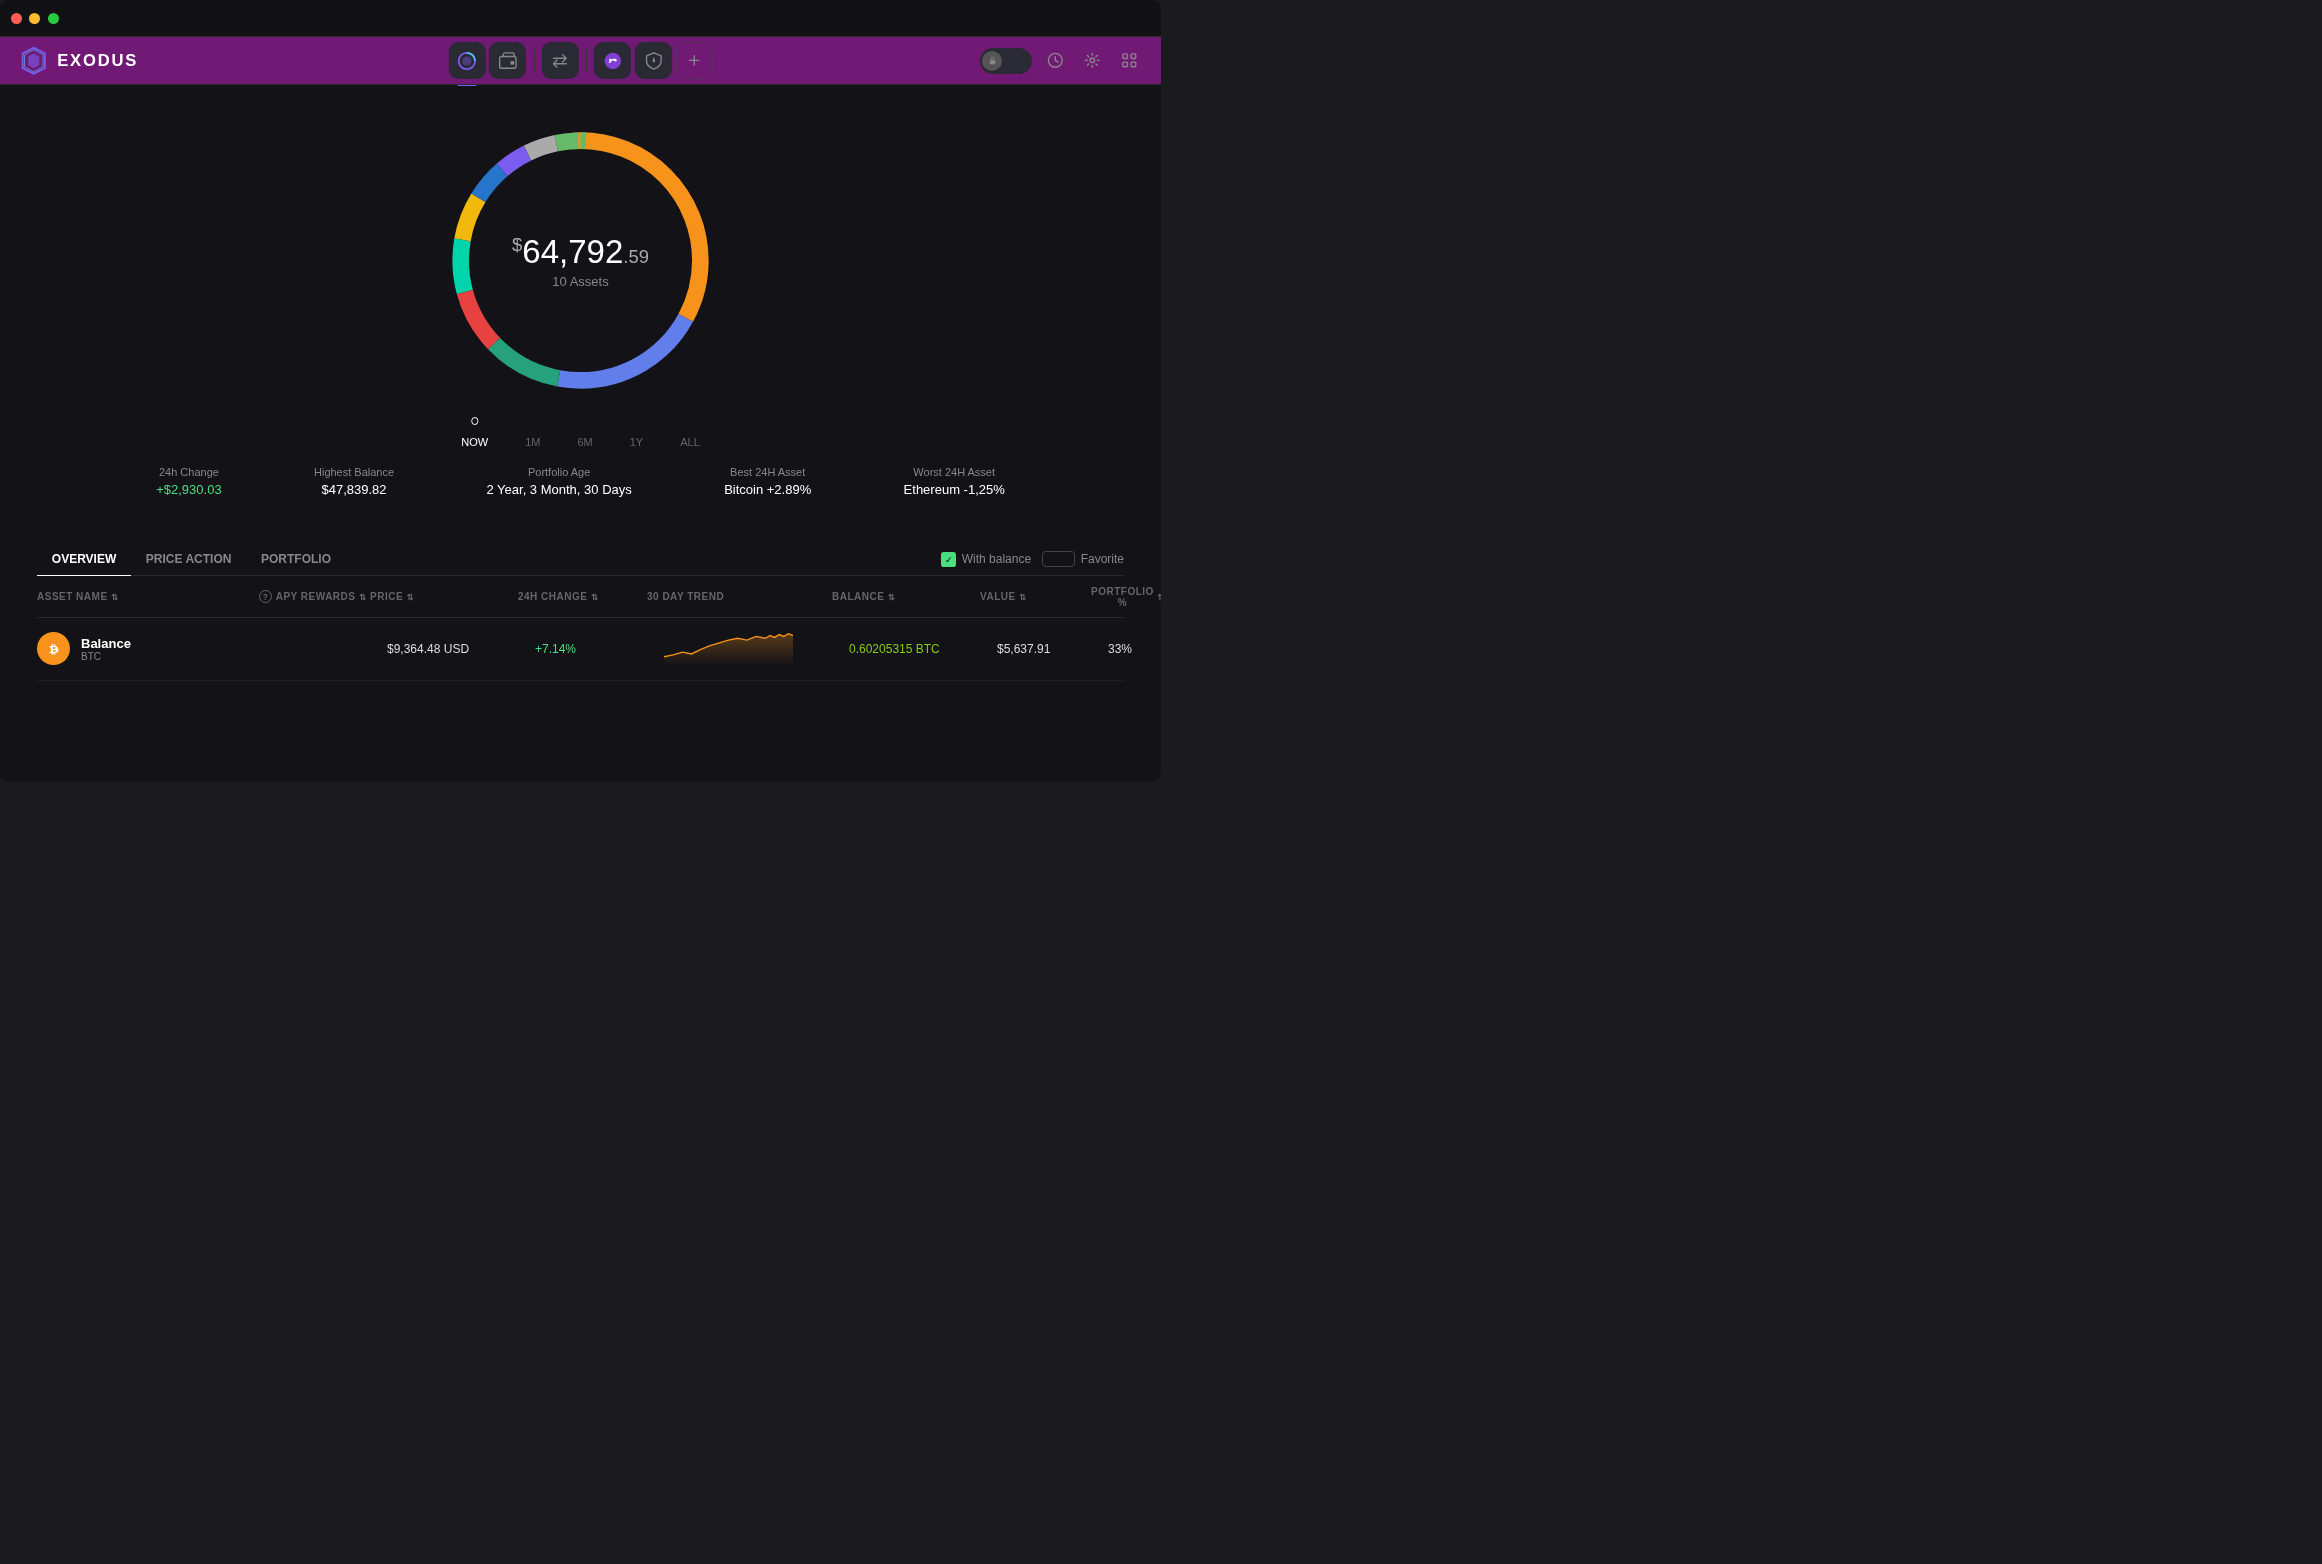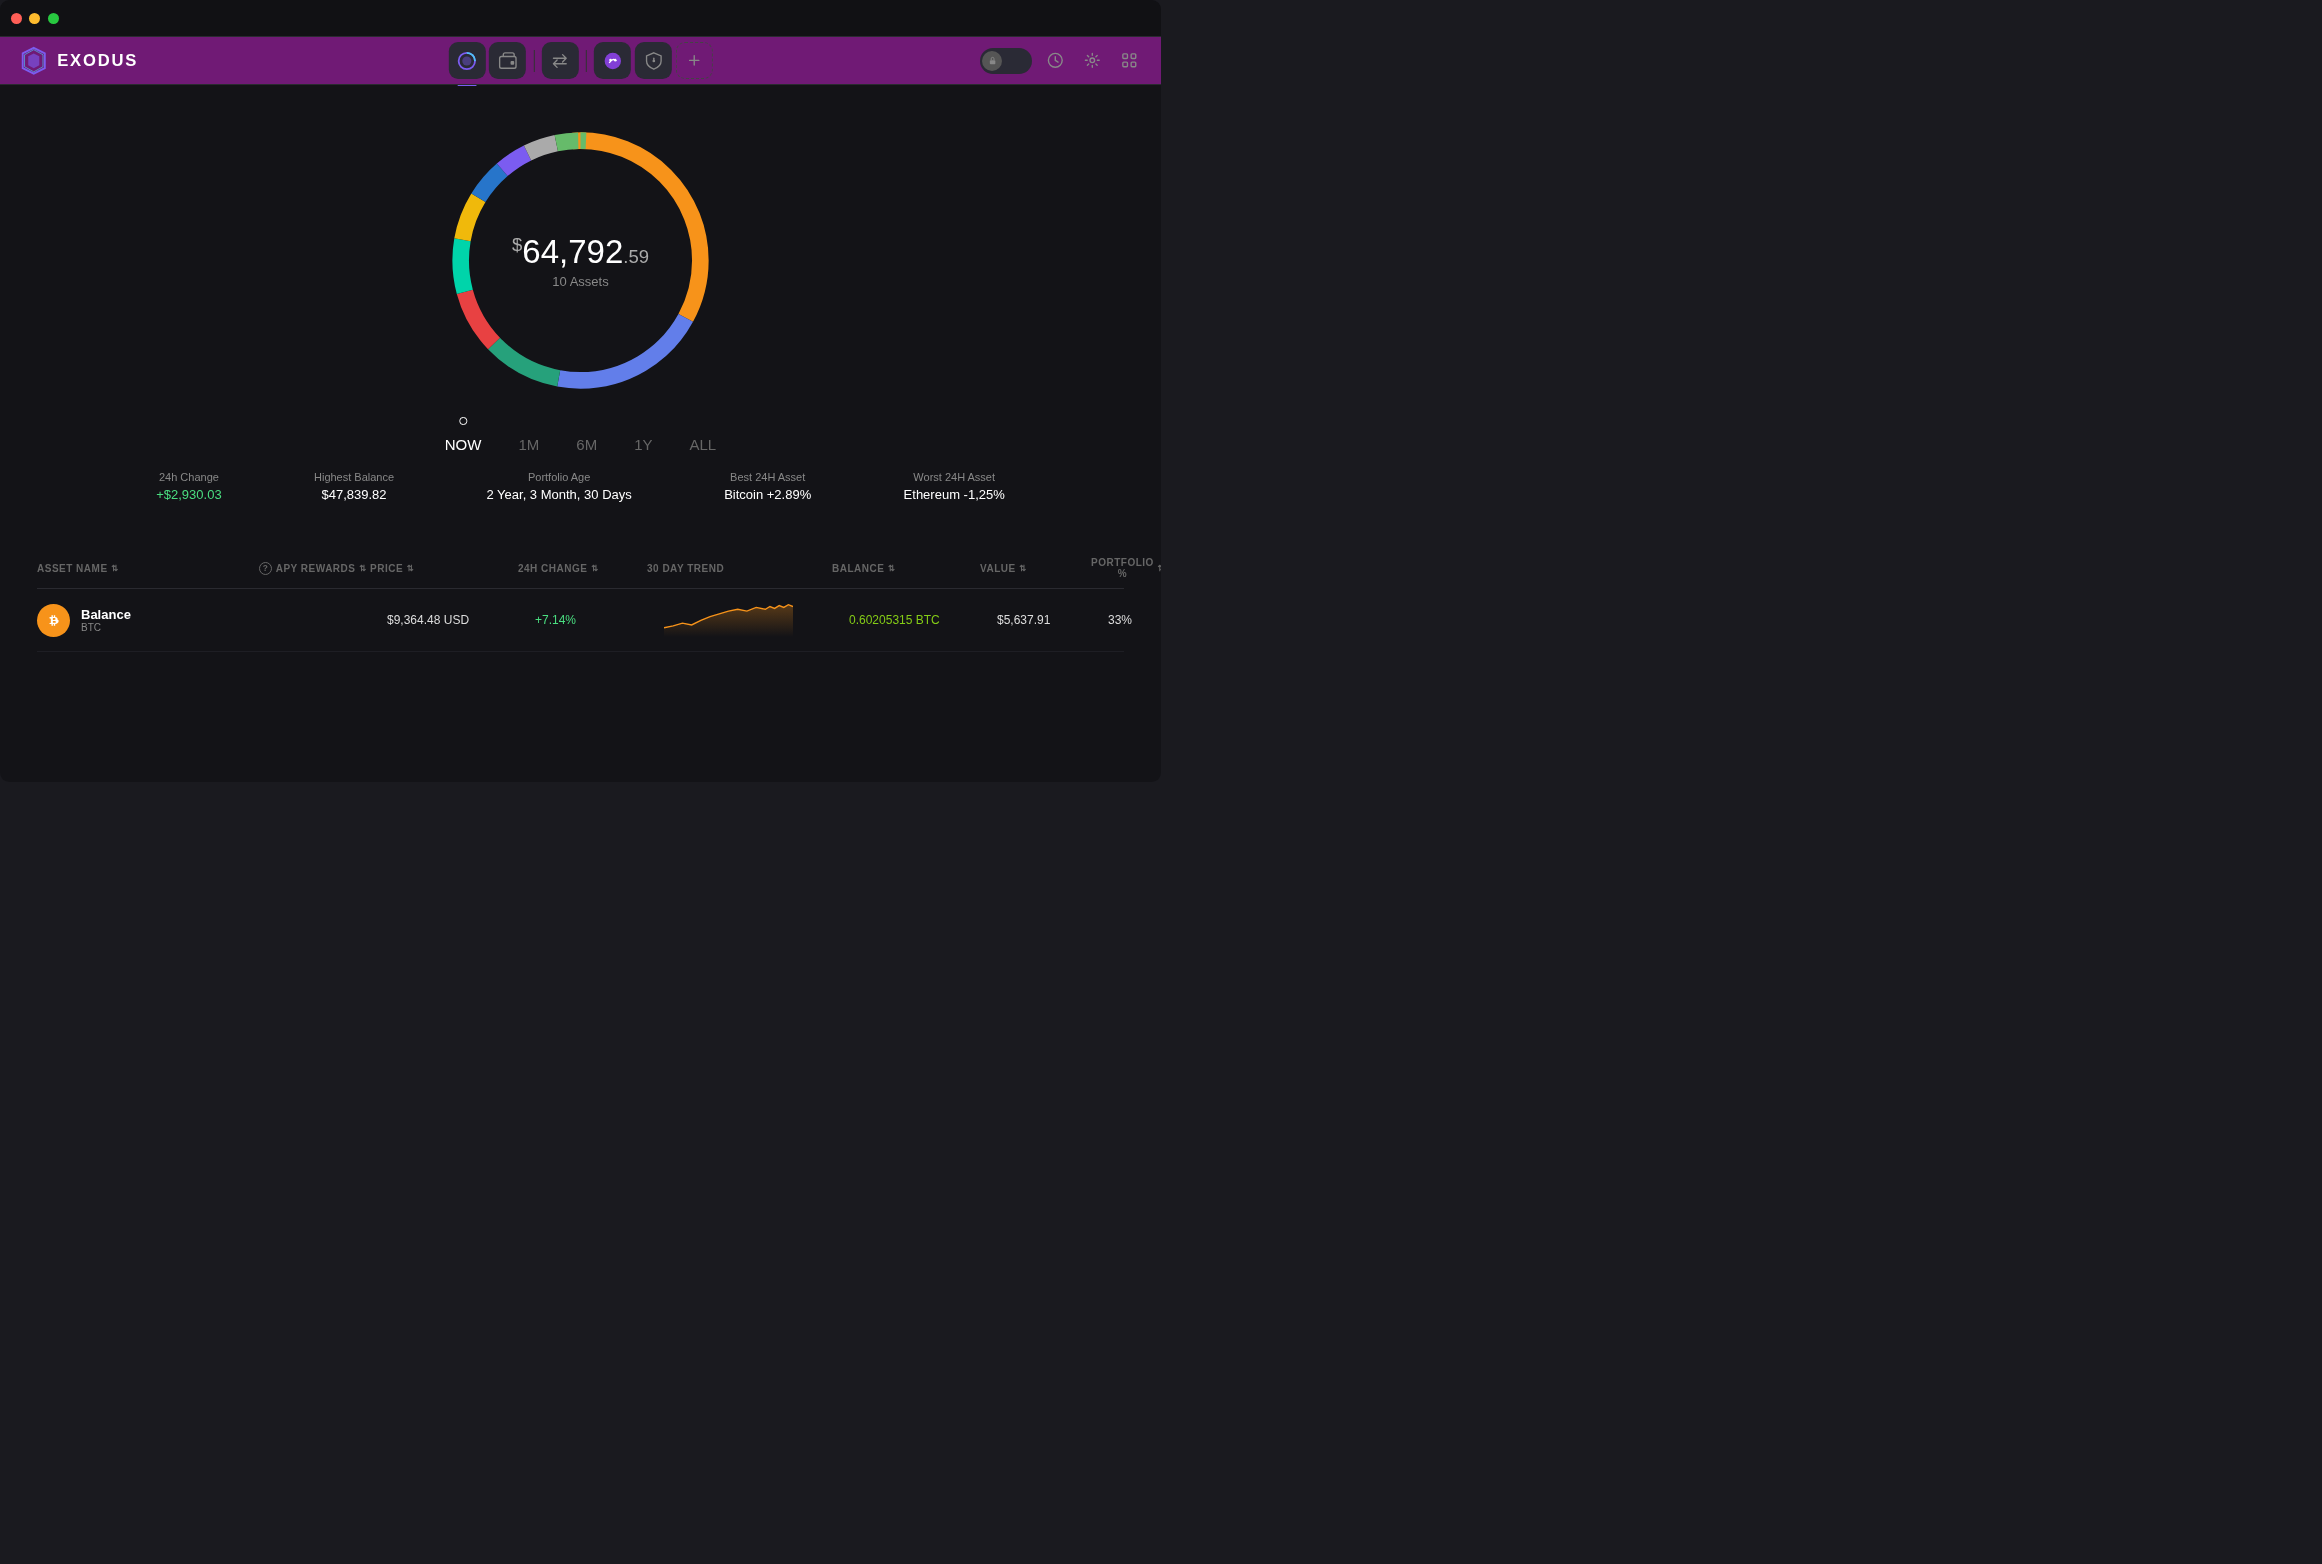--- a/index.html
+++ b/index.html
@@ -189,21 +189,21 @@
     }
 
     
     .time-filter {
       display: flex;
       align-items: center;
       gap: 37px;
       padding: 9.2px 0;
     }
     .time-btn {
-      font-size: 15px;
+      font-size: 11px;
       color: #666;
       cursor: pointer;
       position: relative;
     }
     .time-btn.active {
       color: #fff;
     }
     .time-btn.active .dot {
       display: block;
     }
@@ -527,20 +527,36 @@
       </div>
       <div class="stat-item">
         <div class="stat-label">Worst 24H Asset</div>
         <div class="stat-value">Ethereum -1,25%</div>
       </div>
     </div>
   </div>
 
   <div class="table-section">
 
+    <div class="tabs-row">
+      <div class="tab active">OVERVIEW</div>
+      <div class="tab">PRICE ACTION</div>
+      <div class="tab">PORTFOLIO</div>
+
+      <div class="table-controls">
+        <div class="filter-toggle">
+          <div class="check">✓</div>
+          <span>With balance</span>
+        </div>
+        <div class="filter-toggle">
+          <div class="filter-toggle-box"></div>
+          <span>Favorite</span>
+        </div>
+      </div>
+    </div>
 
     <div class="table-header">
       <div class="th">
         <span>ASSET NAME</span>
         <span class="sort-icon">⇅</span>
       </div>
       <div class="th">
         <span style="width:13px;height:13px;border-radius:50%;border:0.9px solid #666;display:inline-flex;align-items:center;justify-content:center;font-size:8.3px;color:#666;">?</span>
         <span>APY REWARDS</span>
         <span class="sort-icon">⇅</span>

